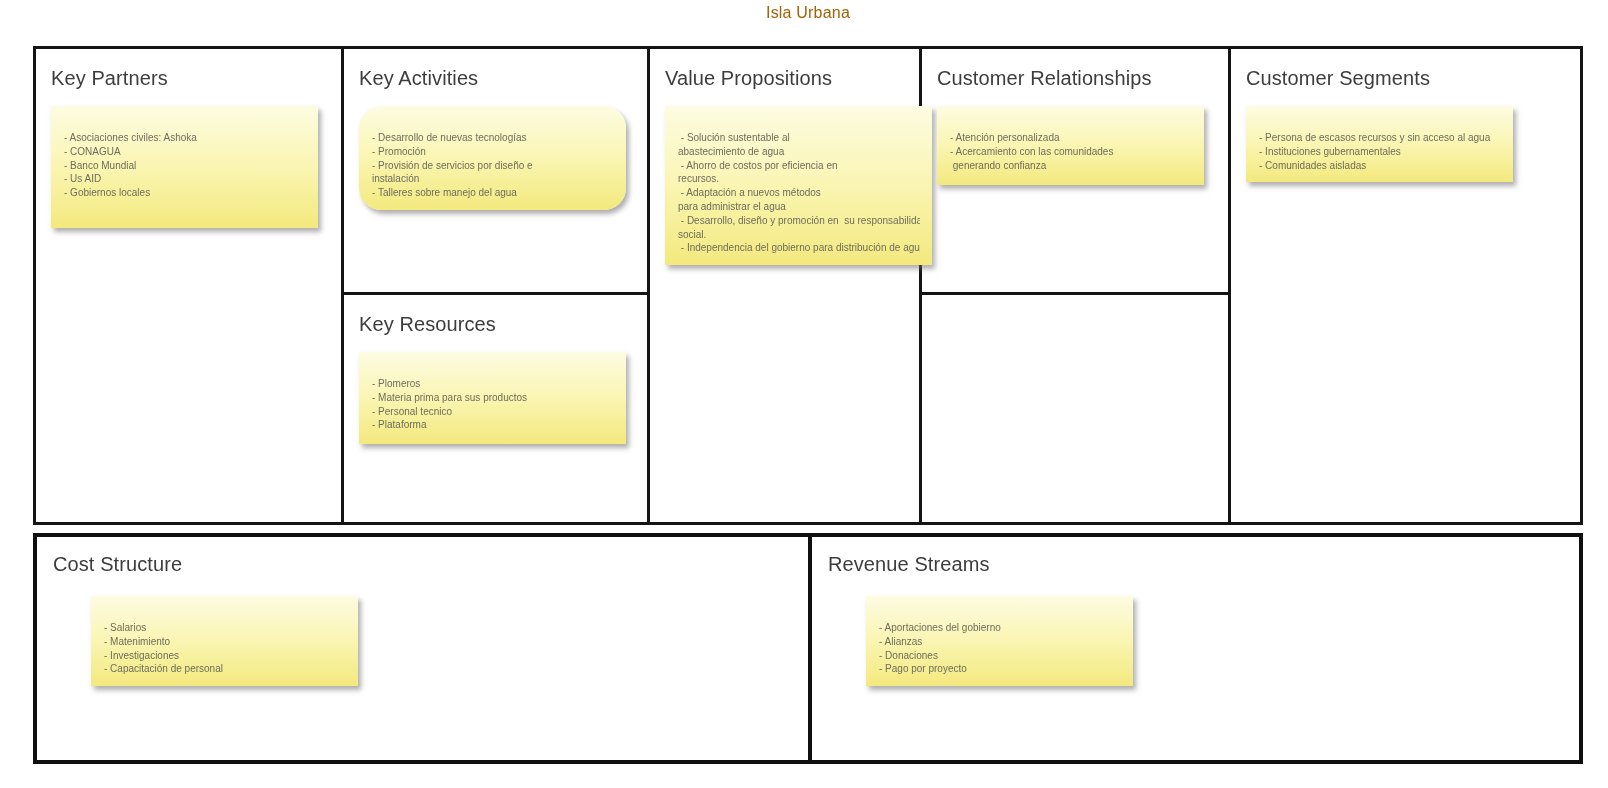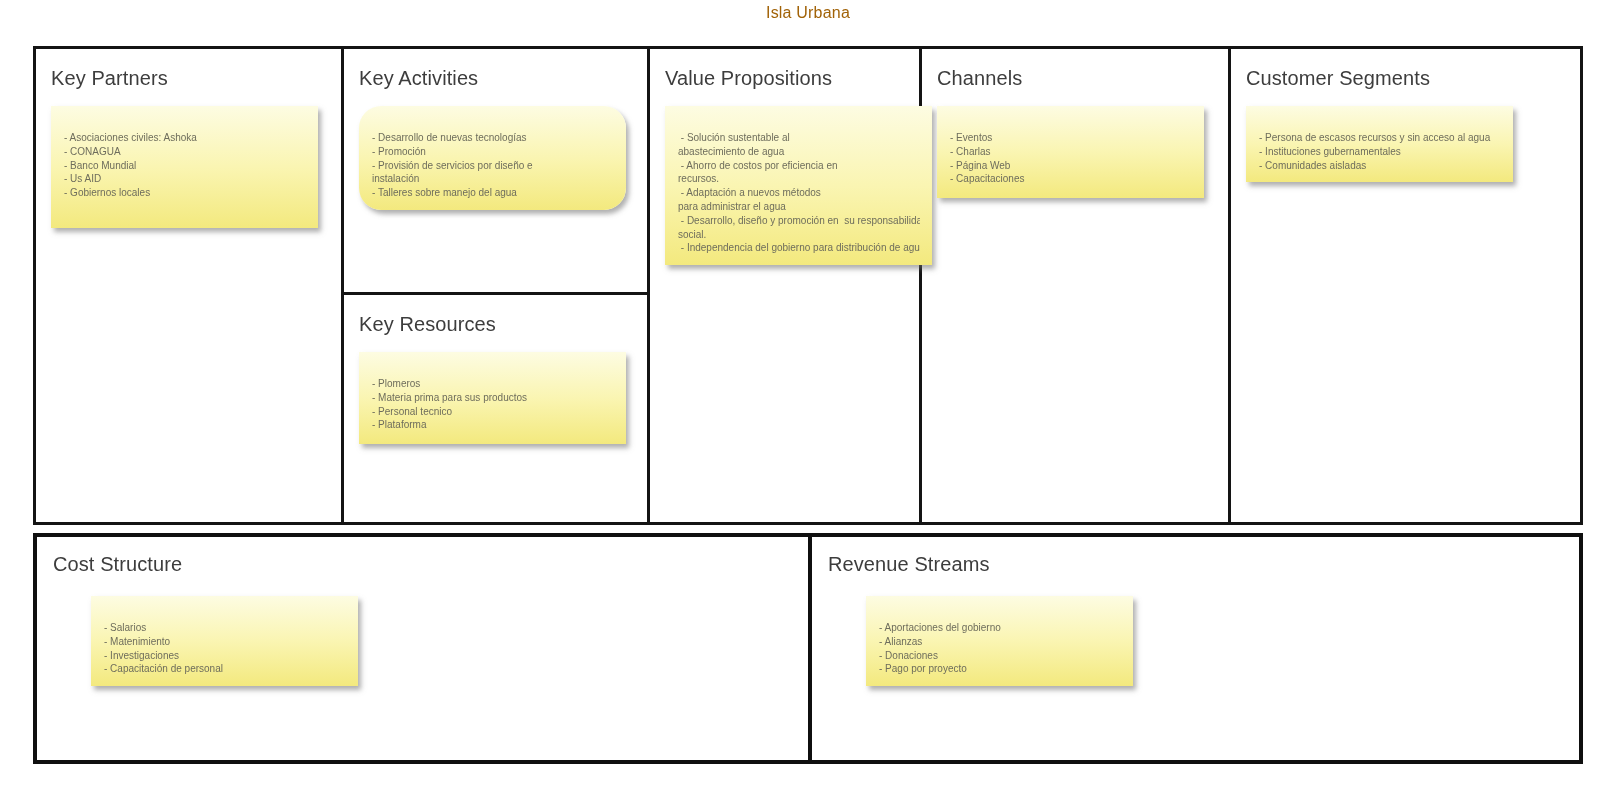--- a/index.html
+++ b/index.html
@@ -137,27 +137,26 @@
           <div class="note-line">recursos.</div>
           <div class="note-line"> - Adaptación a nuevos métodos</div>
           <div class="note-line">para administrar el agua</div>
           <div class="note-line"> - Desarrollo, diseño y promoción en  su responsabilidad</div>
           <div class="note-line">social.</div>
           <div class="note-line"> - Independencia del gobierno para distribución de agua</div>
         </div>
     </div>
 
     <div class="col col-cr">
-      <div class="cell cell-bottom">
-        <h2 class="section-heading">Channels</h2>
-        <div class="note h-ch">
-            <div class="note-line">- Eventos</div>
-            <div class="note-line">- Charlas</div>
-            <div class="note-line">- Página Web</div>
-            <div class="note-line">- Capacitaciones</div>
+      <div class="cell cell-top">
+        <h2 class="section-heading">Customer Relationships</h2>
+        <div class="note h-cr">
+            <div class="note-line">- Atención personalizada</div>
+            <div class="note-line">- Acercamiento con las comunidades</div>
+            <div class="note-line"> generando confianza</div>
           </div>
       </div>
     </div>
 
     <div class="col col-cs cell">
       <h2 class="section-heading">Customer Segments</h2>
       <div class="note h-cs">
           <div class="note-line">- Persona de escasos recursos y sin acceso al agua</div>
           <div class="note-line">- Instituciones gubernamentales</div>
           <div class="note-line">- Comunidades aisladas</div>

